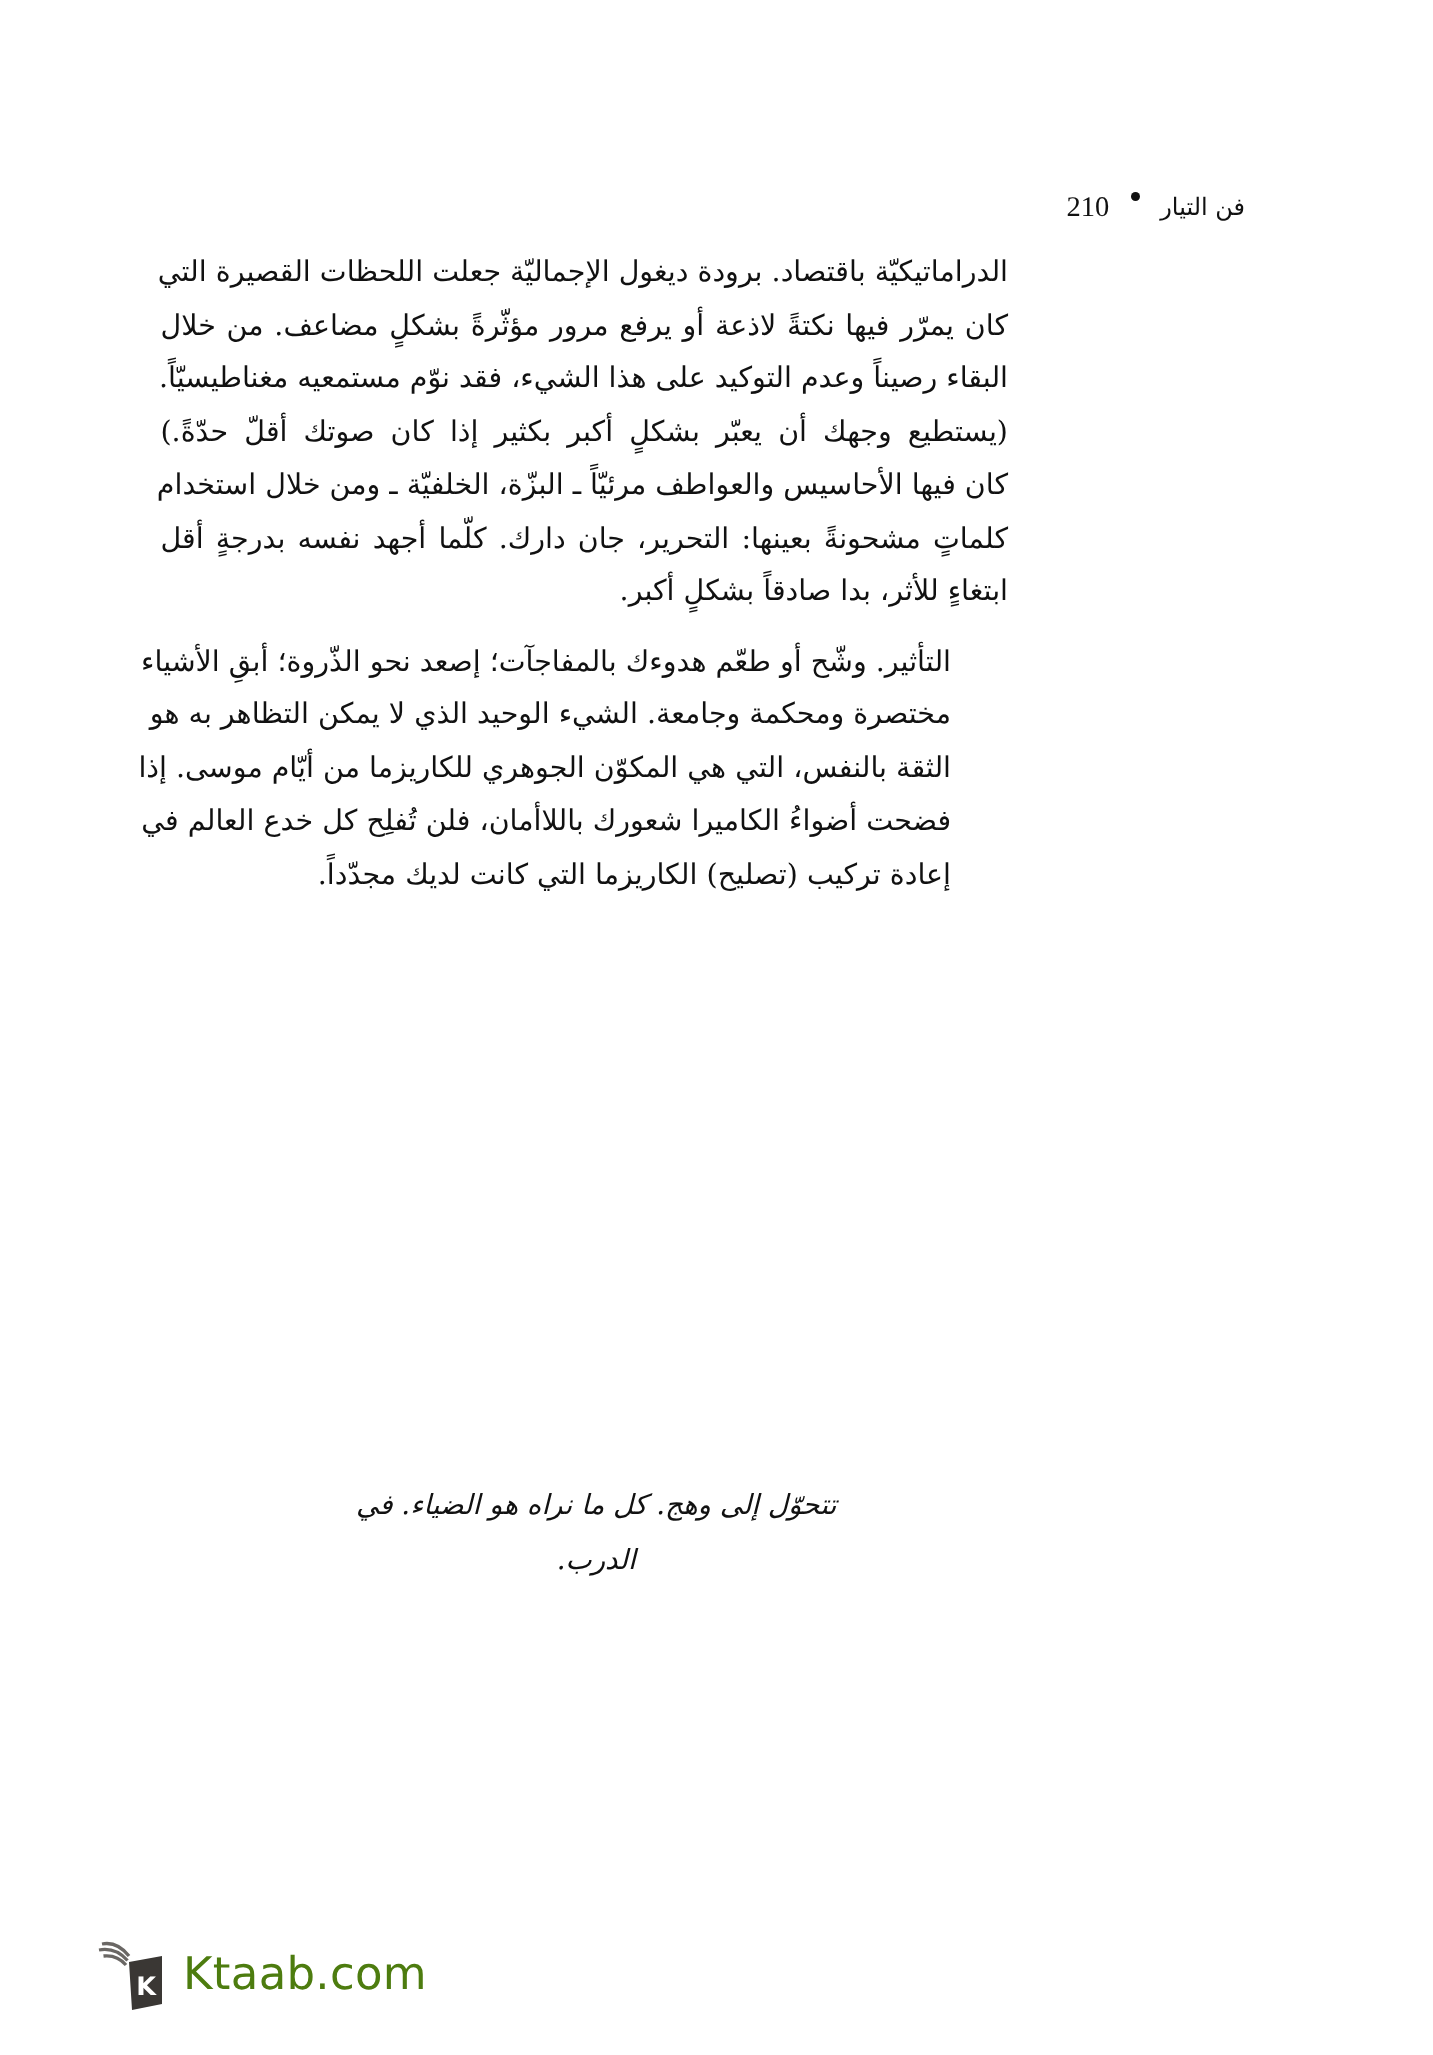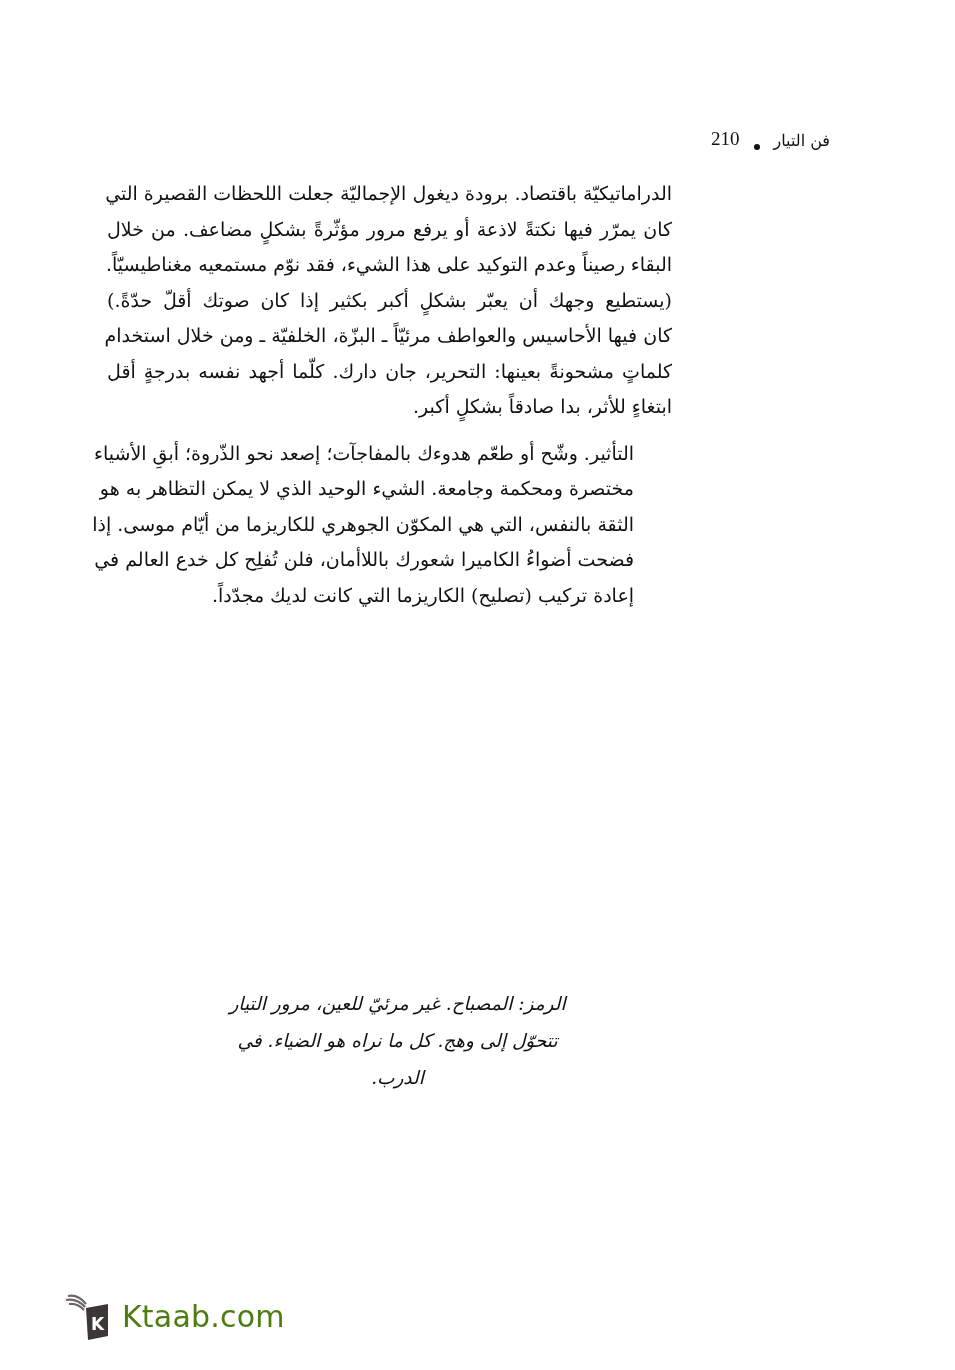--- a/index.html
+++ b/index.html
@@ -14,21 +14,21 @@
       overflow: hidden;
       font-family: "DejaVu Serif", "Liberation Serif", serif;
       color: #111111;
     }
     .page-header {
       position: absolute;
       top: 128px;
       right: 125px;
       display: flex;
       flex-direction: row;
-      align-items: flex-end;
+      align-items: flex-start;
       direction: ltr;
       gap: 14px;
       font-size: 17px;
     }
     .page-header .book-title {
       direction: rtl;
       font-size: 16px;
     }
     .page-header .bullet {
       width: 6px;
@@ -36,21 +36,21 @@
       border-radius: 50%;
       background: #111;
       display: inline-block;
     }
     .page-header .page-number {
       font-family: "Liberation Serif", serif;
       font-size: 19px;
     }
     .body-text {
       position: absolute;
-      top: 176px;
+      top: 164px;
       left: 107px;
       width: 565px;
       direction: rtl;
       text-align: justify;
       text-align-last: right;
       font-size: 19px;
       line-height: 35.5px;
     }
     .body-text p {
       margin: 0;
@@ -124,21 +124,20 @@
   <p class="para-2">
     <span class="line">التأثير. وشّح أو طعّم هدوءك بالمفاجآت؛ إصعد نحو الذّروة؛ أبقِ الأشياء</span>
     <span class="line">مختصرة ومحكمة وجامعة. الشيء الوحيد الذي لا يمكن التظاهر به هو</span>
     <span class="line">الثقة بالنفس، التي هي المكوّن الجوهري للكاريزما من أيّام موسى. إذا</span>
     <span class="line">فضحت أضواءُ الكاميرا شعورك باللاأمان، فلن تُفلِح كل خدع العالم في</span>
     <span class="line last">إعادة تركيب (تصليح) الكاريزما التي كانت لديك مجدّداً.</span>
   </p>
 </div>
 
 <div class="epigraph">
-  <span class="line">الرمز: المصباح. غير مرئيّ للعين، مرور التيار</span>
   <span class="line">تتحوّل إلى وهج. كل ما نراه هو الضياء. في</span>
   <span class="line">الدرب.</span>
 </div>
 
 <div class="logo">
   <span>
     <svg width="50" height="52" viewBox="0 0 50 52" xmlns="http://www.w3.org/2000/svg">
 
       <path d="M6 6 Q16 4 24 14" stroke="#6a6764" stroke-width="2.2" fill="none"></path>
       <path d="M4 10 Q15 8 23 17" stroke="#6a6764" stroke-width="2.2" fill="none"></path>

